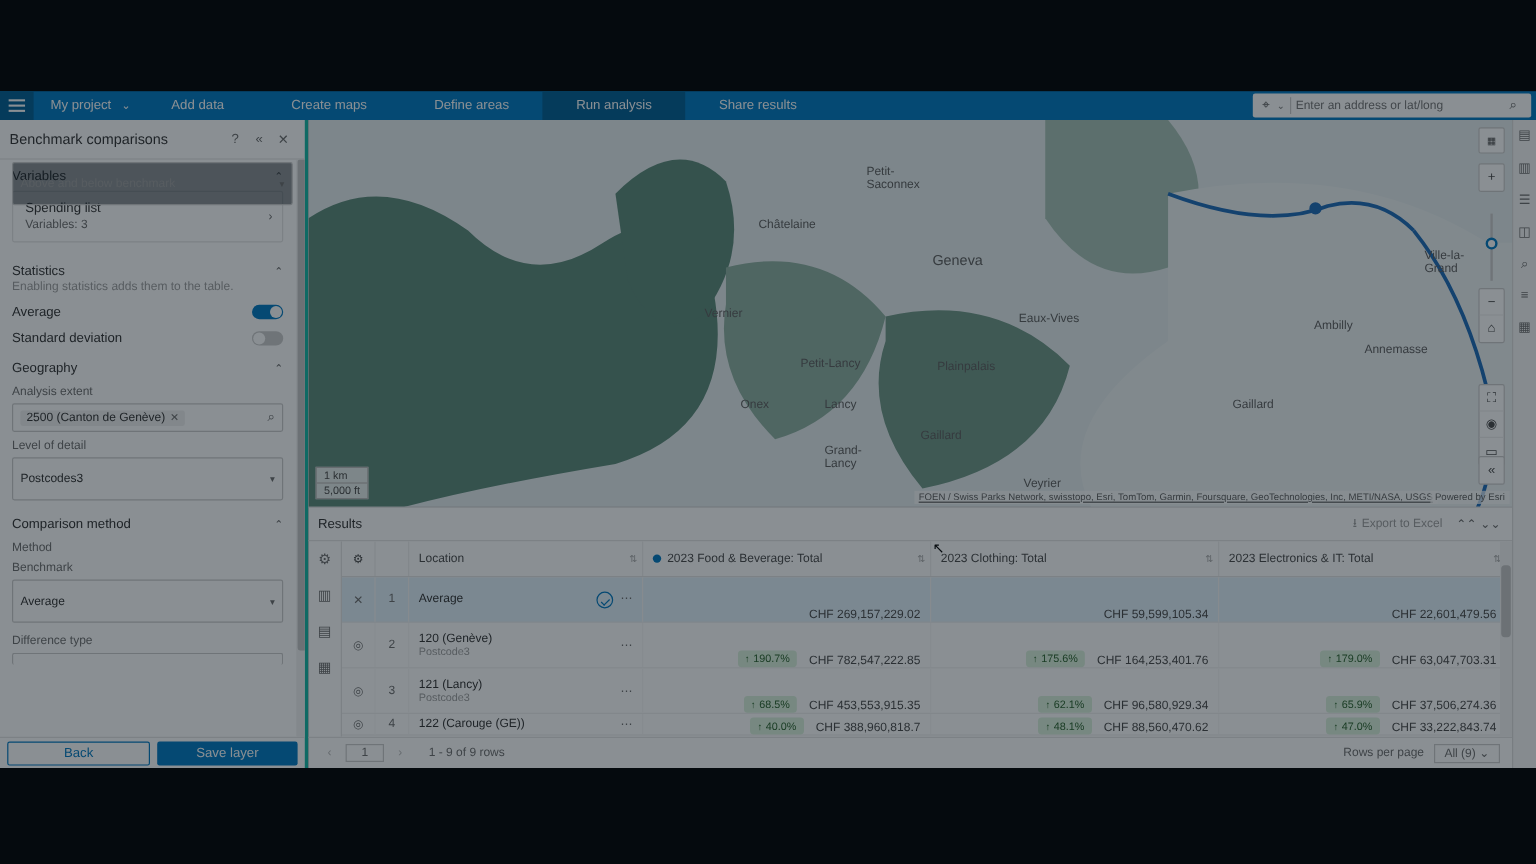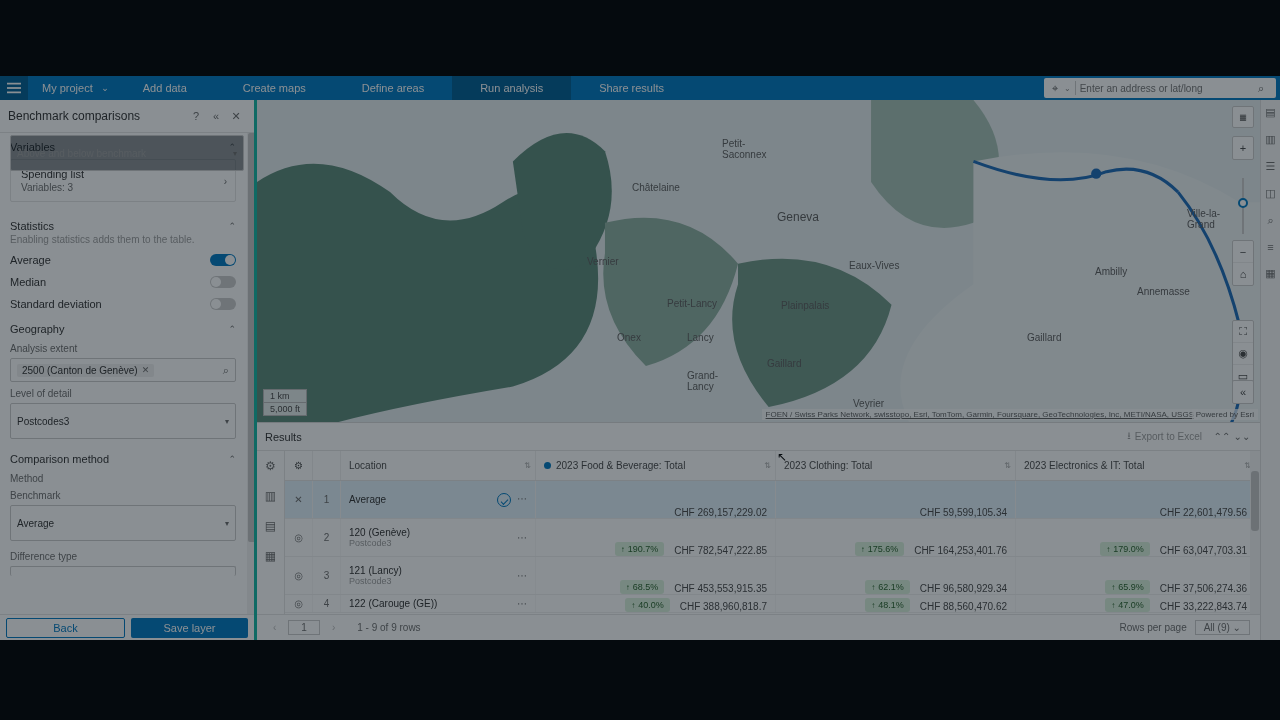--- a/index.html
+++ b/index.html
@@ -220,27 +220,20 @@
             <div class="subtext">Enabling statistics adds them to the table.</div>
           </div>
           <div class="stat-row">
             <span>Average</span>
               <span class="sp"></span>
             <div class="toggle on">
                 <div class="knob"></div>
               </div>
           </div>
           <div class="stat-row">
-            <span>Median</span>
-              <span class="sp"></span>
-            <div class="toggle off">
-                <div class="knob"></div>
-              </div>
-          </div>
-          <div class="stat-row">
             <span>Standard deviation</span>
               <span class="sp"></span>
             <div class="toggle off">
                 <div class="knob"></div>
               </div>
           </div>
 
           <div class="sect">
             <div class="sect-title">
               <span>Geography</span>

